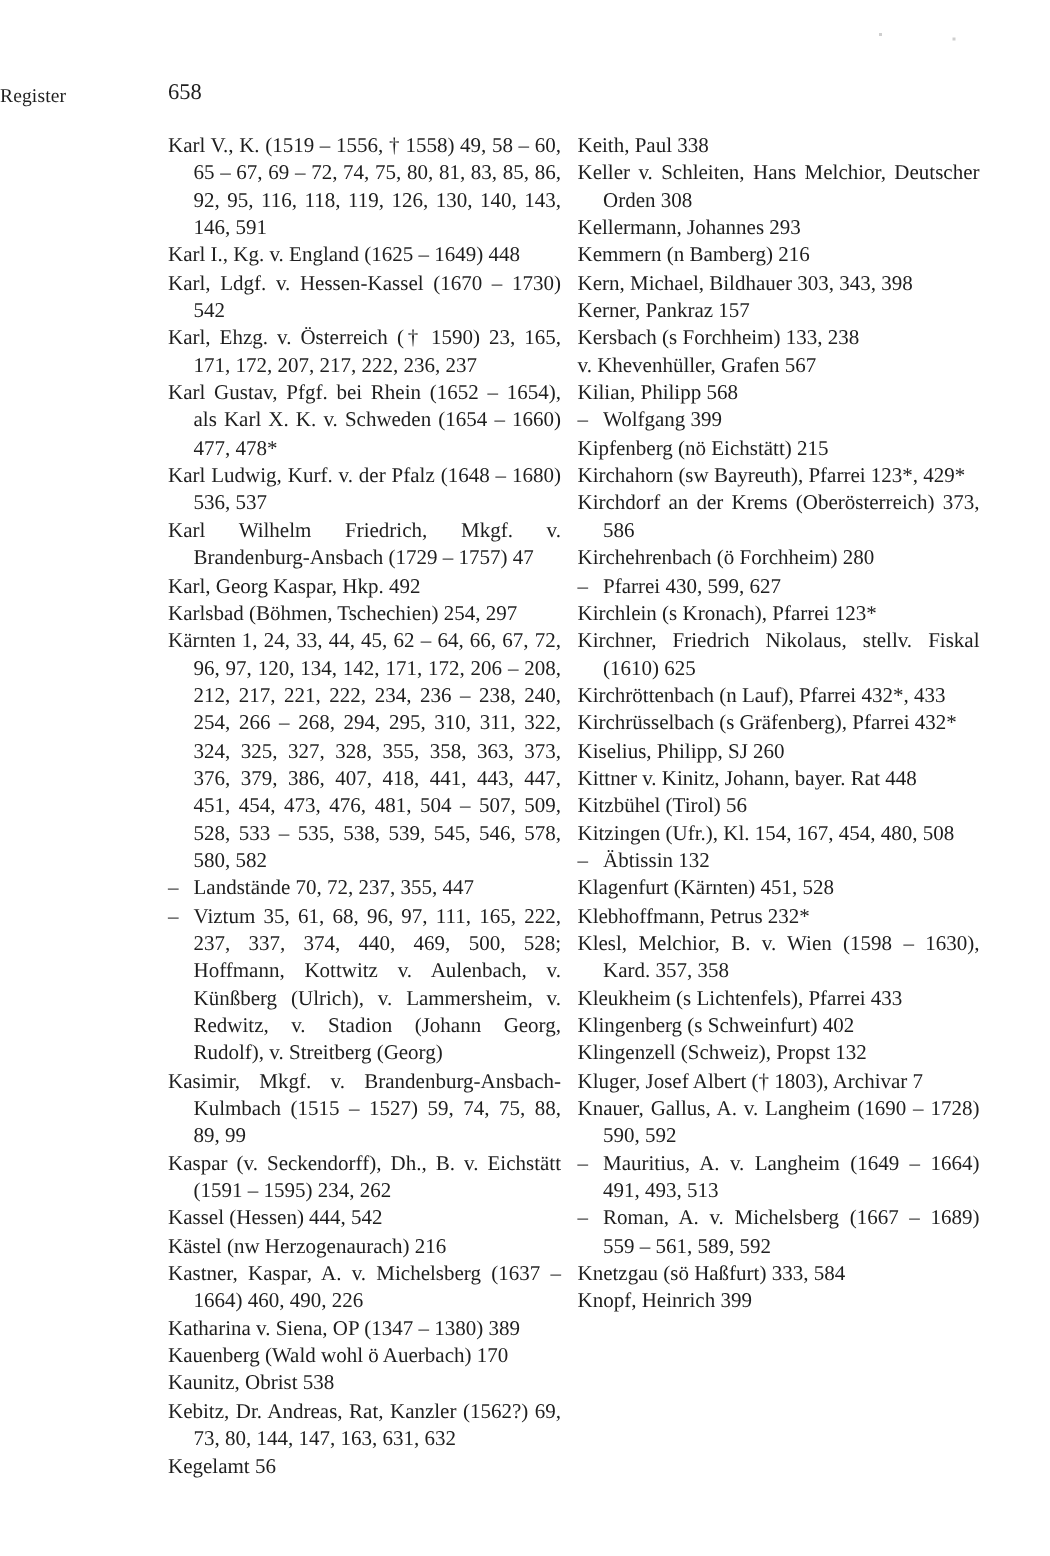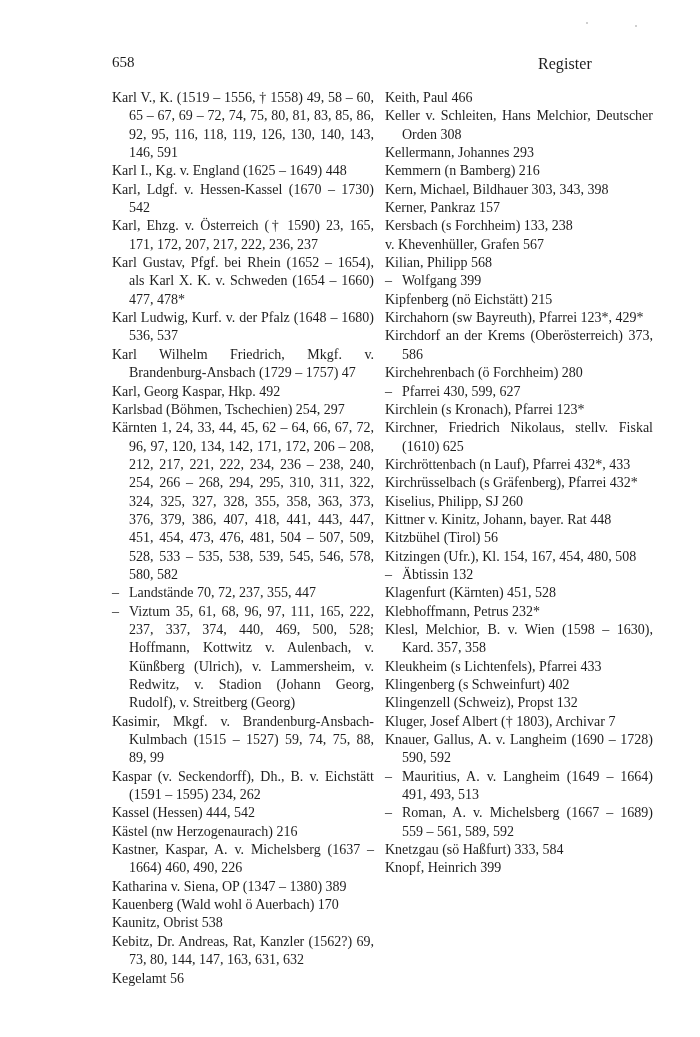--- a/index.html
+++ b/index.html
@@ -20,22 +20,22 @@
       left: 112px;
       top: 53px;
       font-size: 15px;
       line-height: 18px;
     }
     .running-head {
       position: absolute;
       left: 0;
       width: 592px;
       top: 56px;
-      text-align: right;
-      font-size: 16px;
+      text-align: left;
+      font-size: 13px;
       line-height: 16px;
       letter-spacing: 0.1px;
     }
     .column {
       position: absolute;
       top: 89px;
       width: 262px;
       font-size: 14px;
       line-height: 18.35px;
     }
@@ -88,21 +88,21 @@
       <p class="entry"><span>Kassel (Hessen) 444, 542</span></p>
       <p class="entry"><span>Kästel (nw Herzogenaurach) 216</span></p>
       <p class="entry"><span>Kastner, Kaspar, A. v. Michelsberg (1637 – 1664) 460, 490, 226</span></p>
       <p class="entry"><span>Katharina v. Siena, OP (1347 – 1380) 389</span></p>
       <p class="entry"><span>Kauenberg (Wald wohl ö Auerbach) 170</span></p>
       <p class="entry"><span>Kaunitz, Obrist 538</span></p>
       <p class="entry"><span>Kebitz, Dr. Andreas, Rat, Kanzler (1562?) 69, 73, 80, 144, 147, 163, 631, 632</span></p>
       <p class="entry"><span>Kegelamt 56</span></p>
     </div>
   <div class="column col-right">
-      <p class="entry"><span>Keith, Paul 466</span></p>
+      <p class="entry"><span>Keith, Paul 338</span></p>
       <p class="entry"><span>Keller v. Schleiten, Hans Melchior, Deutscher Orden 308</span></p>
       <p class="entry"><span>Kellermann, Johannes 293</span></p>
       <p class="entry"><span>Kemmern (n Bamberg) 216</span></p>
       <p class="entry"><span>Kern, Michael, Bildhauer 303, 343, 398</span></p>
       <p class="entry"><span>Kerner, Pankraz 157</span></p>
       <p class="entry"><span>Kersbach (s Forchheim) 133, 238</span></p>
       <p class="entry"><span>v. Khevenhüller, Grafen 567</span></p>
       <p class="entry"><span>Kilian, Philipp 568</span></p>
       <p class="entry sub"><span class="dash">–</span><span>Wolfgang 399</span></p>
       <p class="entry"><span>Kipfenberg (nö Eichstätt) 215</span></p>

